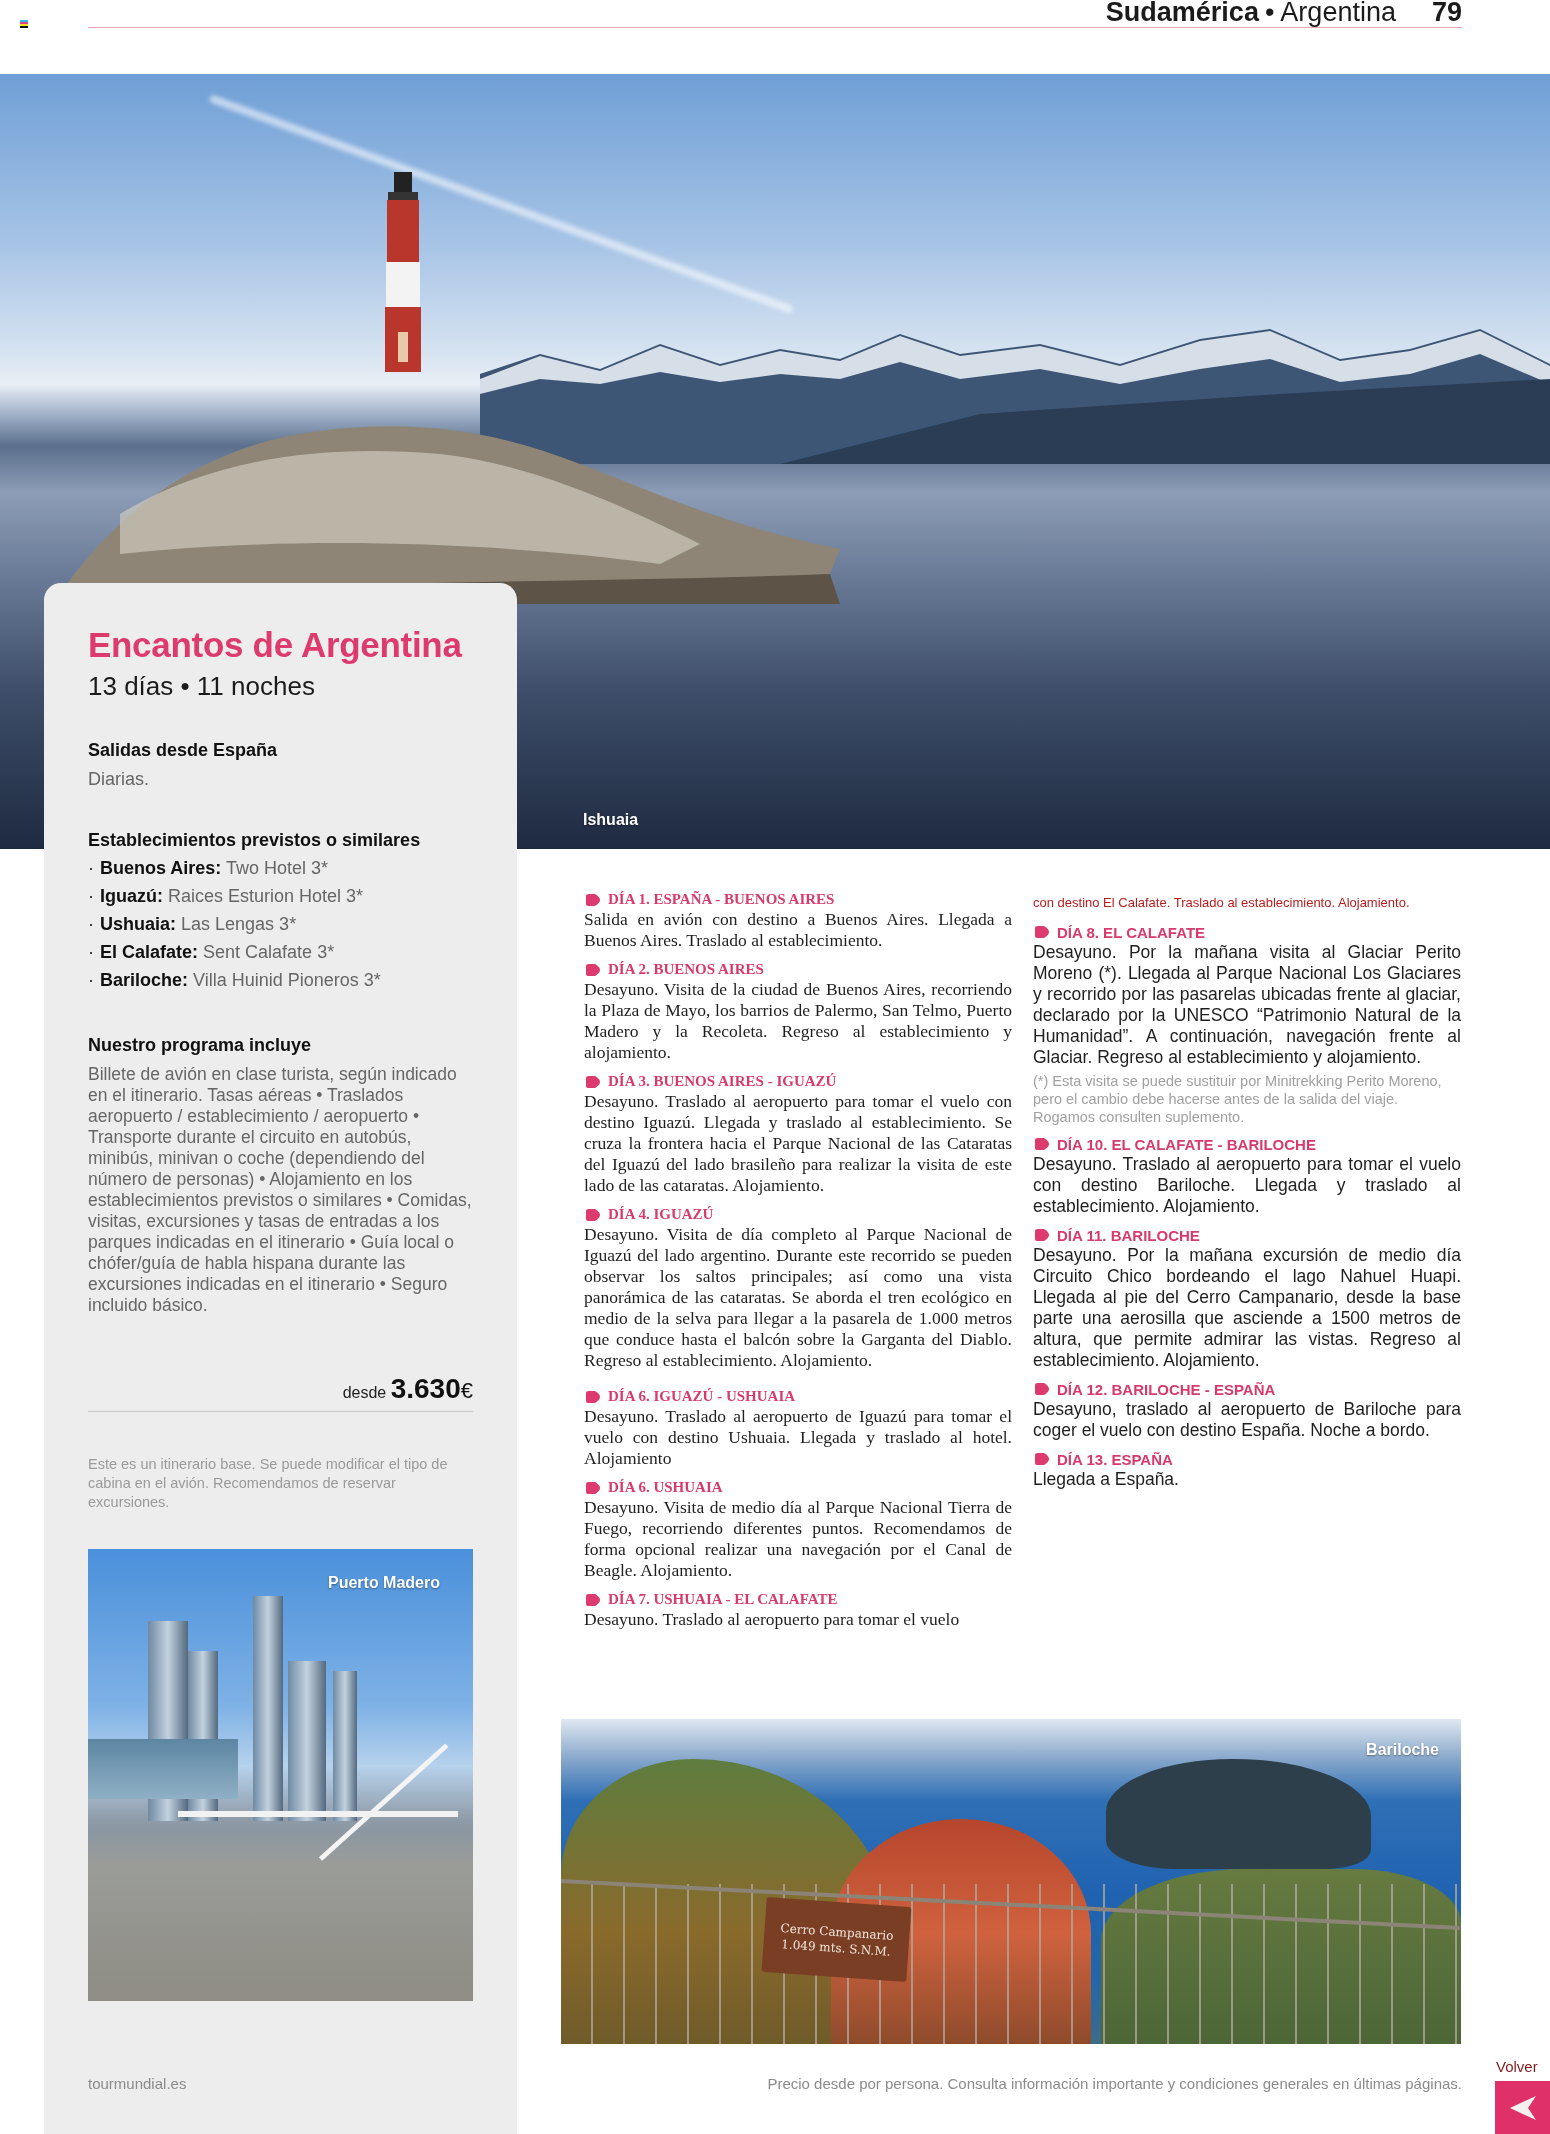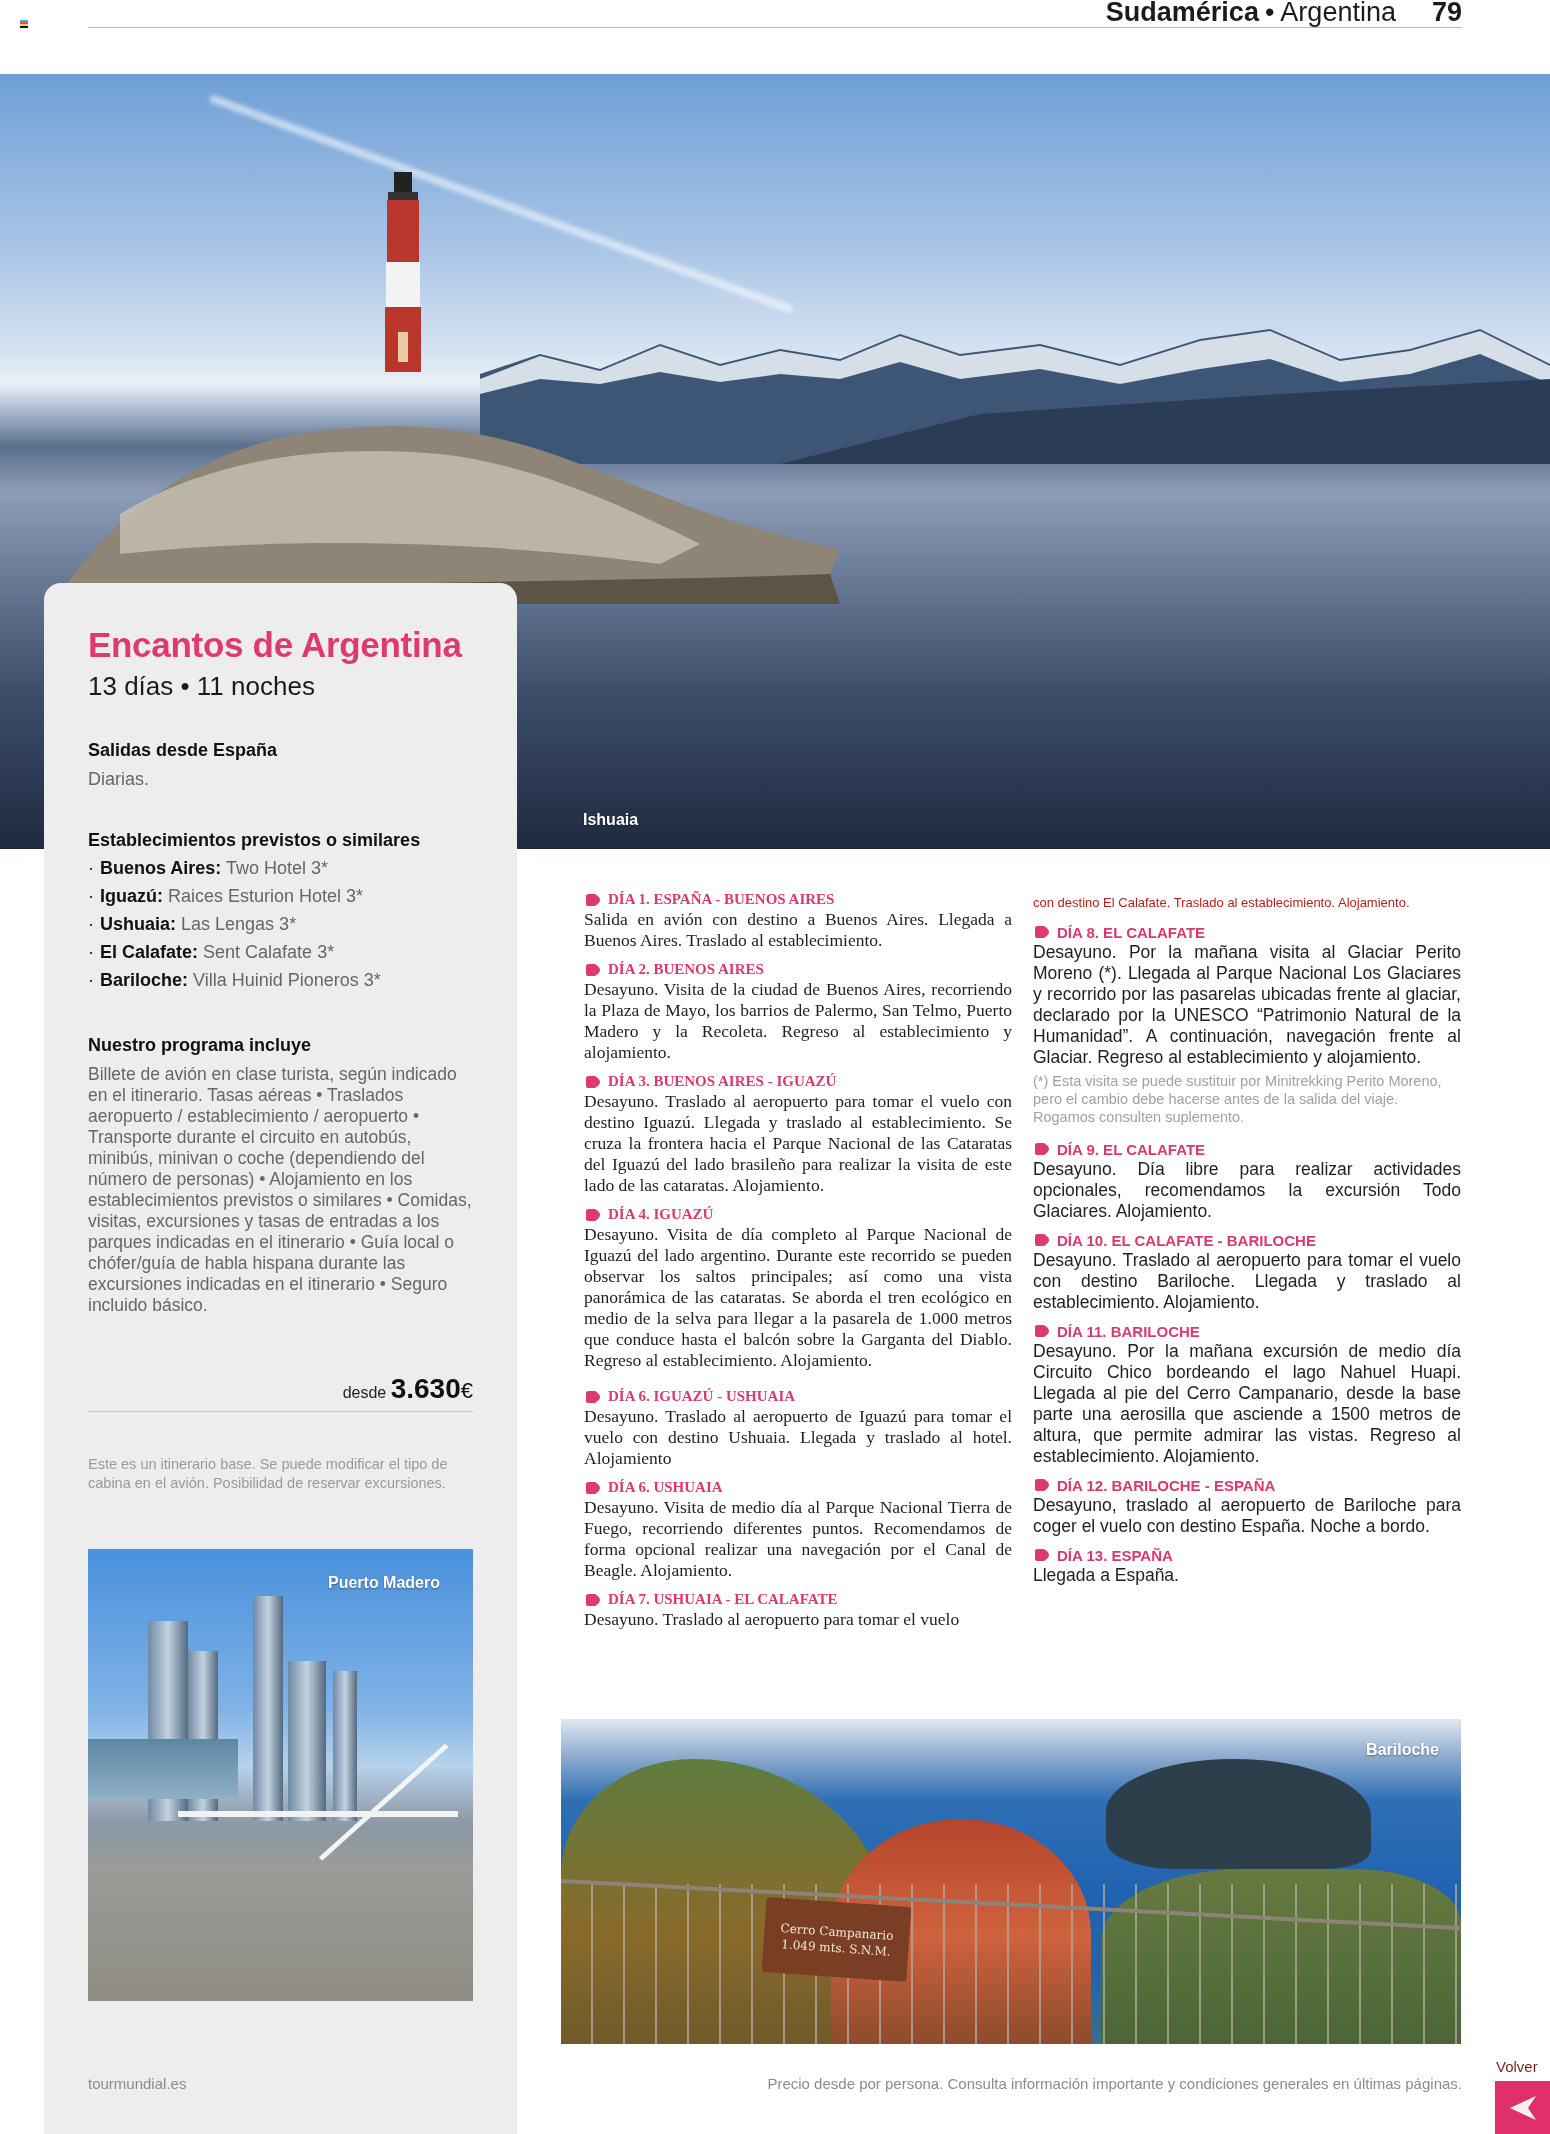--- a/index.html
+++ b/index.html
@@ -133,21 +133,21 @@
   </ul>
 
   <div class="section-h" style="top:452px;">Nuestro programa incluye</div>
   <p class="includes-text">Billete de avión en clase turista, según indicado en el itinerario. Tasas aéreas • Traslados aeropuerto / establecimiento / aeropuerto • Transporte durante el circuito en autobús, minibús, minivan o coche (dependiendo del número de personas) • Alojamiento en los establecimientos previstos o similares • Comidas, visitas, excursiones y tasas de entradas a los parques indicadas en el itinerario • Guía local o chófer/guía de habla hispana durante las excursiones indicadas en el itinerario • Seguro incluido básico.</p>
 
   <div class="price-row">
     <span class="from">desde</span>
     <span class="amount">3.630</span><span class="currency">€</span>
   </div>
   <div class="price-rule"></div>
-  <p class="note-text">Este es un itinerario base. Se puede modificar el tipo de cabina en el avión. Posibilidad de reservar excursiones.</p>
+  <p class="note-text">Este es un itinerario base. Se puede modificar el tipo de cabina en el avión. Recomendamos de reservar excursiones.</p>
 </div>
 
 <div class="pm-photo">
   <div class="tower" style="left:60px; width:40px; height:200px;"></div>
   <div class="tower" style="left:100px; width:30px; height:170px;"></div>
   <div class="tower" style="left:165px; width:30px; height:225px;"></div>
   <div class="tower" style="left:200px; width:38px; height:160px;"></div>
   <div class="tower" style="left:245px; width:24px; height:150px;"></div>
   <div class="glassbldg"></div>
   <div class="mast"></div>
@@ -226,29 +226,20 @@
   <div class="day">
     <div class="day-h">
         <svg class="bullet" viewBox="0 0 14 12">
           <path d="M0,2 Q0,0 3,0 L9,0 Q14,3 14,6 Q14,9 9,12 L3,12 Q0,12 0,10 Z" fill="#dd3a6d"></path>
         </svg>
         <span>DÍA 8. EL CALAFATE</span>
       </div>
     <p class="day-p">Desayuno. Por la mañana visita al Glaciar Perito Moreno (*). Llegada al Parque Nacional Los Glaciares y recorrido por las pasarelas ubicadas frente al glaciar, declarado por la UNESCO “Patrimonio Natural de la Humanidad”. A continuación, navegación frente al Glaciar. Regreso al establecimiento y alojamiento.</p>
     <p class="day-note">(*) Esta visita se puede sustituir por Minitrekking Perito Moreno, pero el cambio debe hacerse antes de la salida del viaje. Rogamos consulten suplemento.</p>
   </div>
-  <div class="day" style="margin-top:14px;">
-    <div class="day-h">
-        <svg class="bullet" viewBox="0 0 14 12">
-          <path d="M0,2 Q0,0 3,0 L9,0 Q14,3 14,6 Q14,9 9,12 L3,12 Q0,12 0,10 Z" fill="#dd3a6d"></path>
-        </svg>
-        <span>DÍA 9. EL CALAFATE</span>
-      </div>
-    <p class="day-p">Desayuno. Día libre para realizar actividades opcionales, recomendamos la excursión Todo Glaciares. Alojamiento.</p>
-  </div>
   <div class="day">
     <div class="day-h">
         <svg class="bullet" viewBox="0 0 14 12">
           <path d="M0,2 Q0,0 3,0 L9,0 Q14,3 14,6 Q14,9 9,12 L3,12 Q0,12 0,10 Z" fill="#dd3a6d"></path>
         </svg>
         <span>DÍA 10. EL CALAFATE - BARILOCHE</span>
       </div>
     <p class="day-p">Desayuno. Traslado al aeropuerto para tomar el vuelo con destino Bariloche. Llegada y traslado al establecimiento. Alojamiento.</p>
   </div>
   <div class="day">

